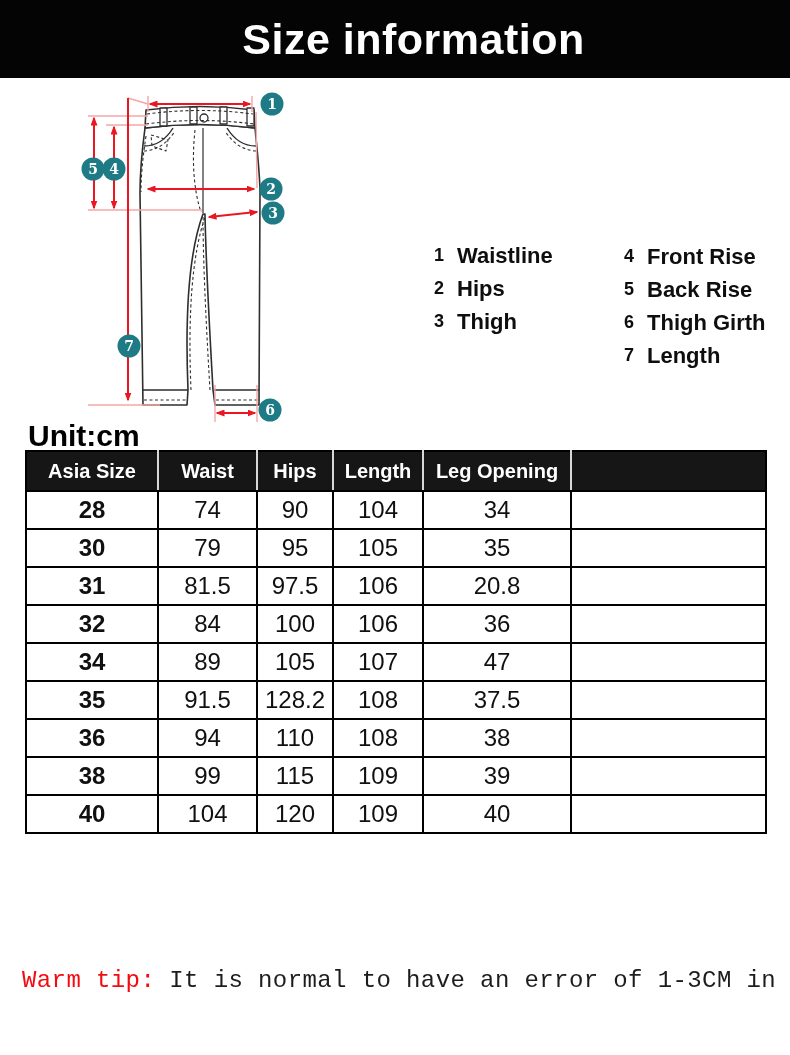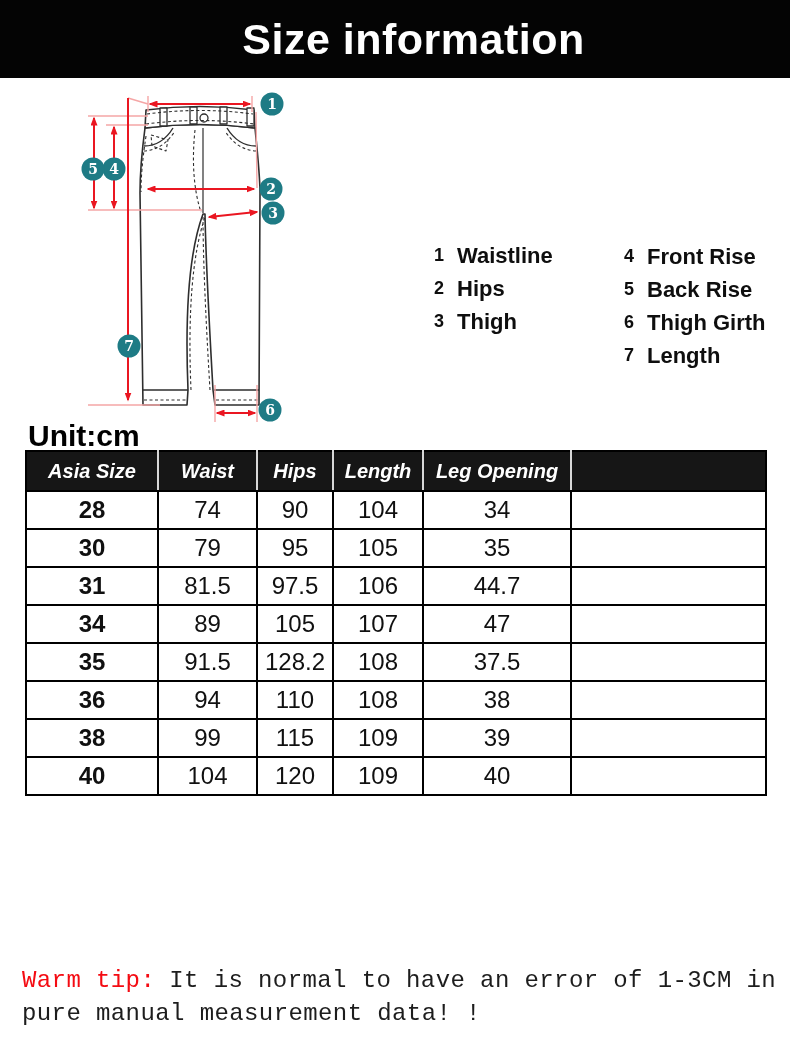--- a/index.html
+++ b/index.html
@@ -39,21 +39,21 @@
     font-size:30px; font-weight:600; color:#000;
   }
   table.size-table {
     position:absolute; left:25px; top:450px; width:740px;
     border-collapse:collapse; table-layout:fixed; background:#fff;
     border:2px solid #000;
   }
   .size-table th {
     background:#161616; color:#ffffff; height:40px;
     font-size:20px; font-weight:700; text-align:center;
-    border-bottom:2px solid #000; border-right:2px solid #d8d8d8;font-style:italic;
+    border-bottom:2px solid #000; border-right:2px solid #d8d8d8;
   }
   .size-table th:last-child { border-right:2px solid #000; }
   .size-table td {
     border:2px solid #000; height:38px; text-align:center;
     font-size:24px; color:#101010; vertical-align:middle;
   }
   .size-table td.size-col { font-weight:700; }
 
   
   .tip {
@@ -211,21 +211,29 @@
           <td>95</td>
           <td>105</td>
           <td>35</td>
           <td></td>
         </tr>
         <tr>
           <td class="size-col">31</td>
           <td>81.5</td>
           <td>97.5</td>
           <td>106</td>
-          <td>44.7</td>
+          <td>20.8</td>
+          <td></td>
+        </tr>
+        <tr>
+          <td class="size-col">32</td>
+          <td>84</td>
+          <td>100</td>
+          <td>106</td>
+          <td>36</td>
           <td></td>
         </tr>
         <tr>
           <td class="size-col">34</td>
           <td>89</td>
           <td>105</td>
           <td>107</td>
           <td>47</td>
           <td></td>
         </tr>
@@ -261,18 +269,15 @@
           <td>40</td>
           <td></td>
         </tr>
       </tbody>
   </table>
 
   <div class="tip">
     <div class="tip-line">
       <span class="tip-prefix">Warm tip:</span><span class="tip-rest">It is normal to have an error of 1-3CM in</span>
     </div>
-    <div class="tip-line">
-      <span>pure manual measurement data! !</span>
-    </div>
   </div>
 
 </div>
 
 </body></html>

